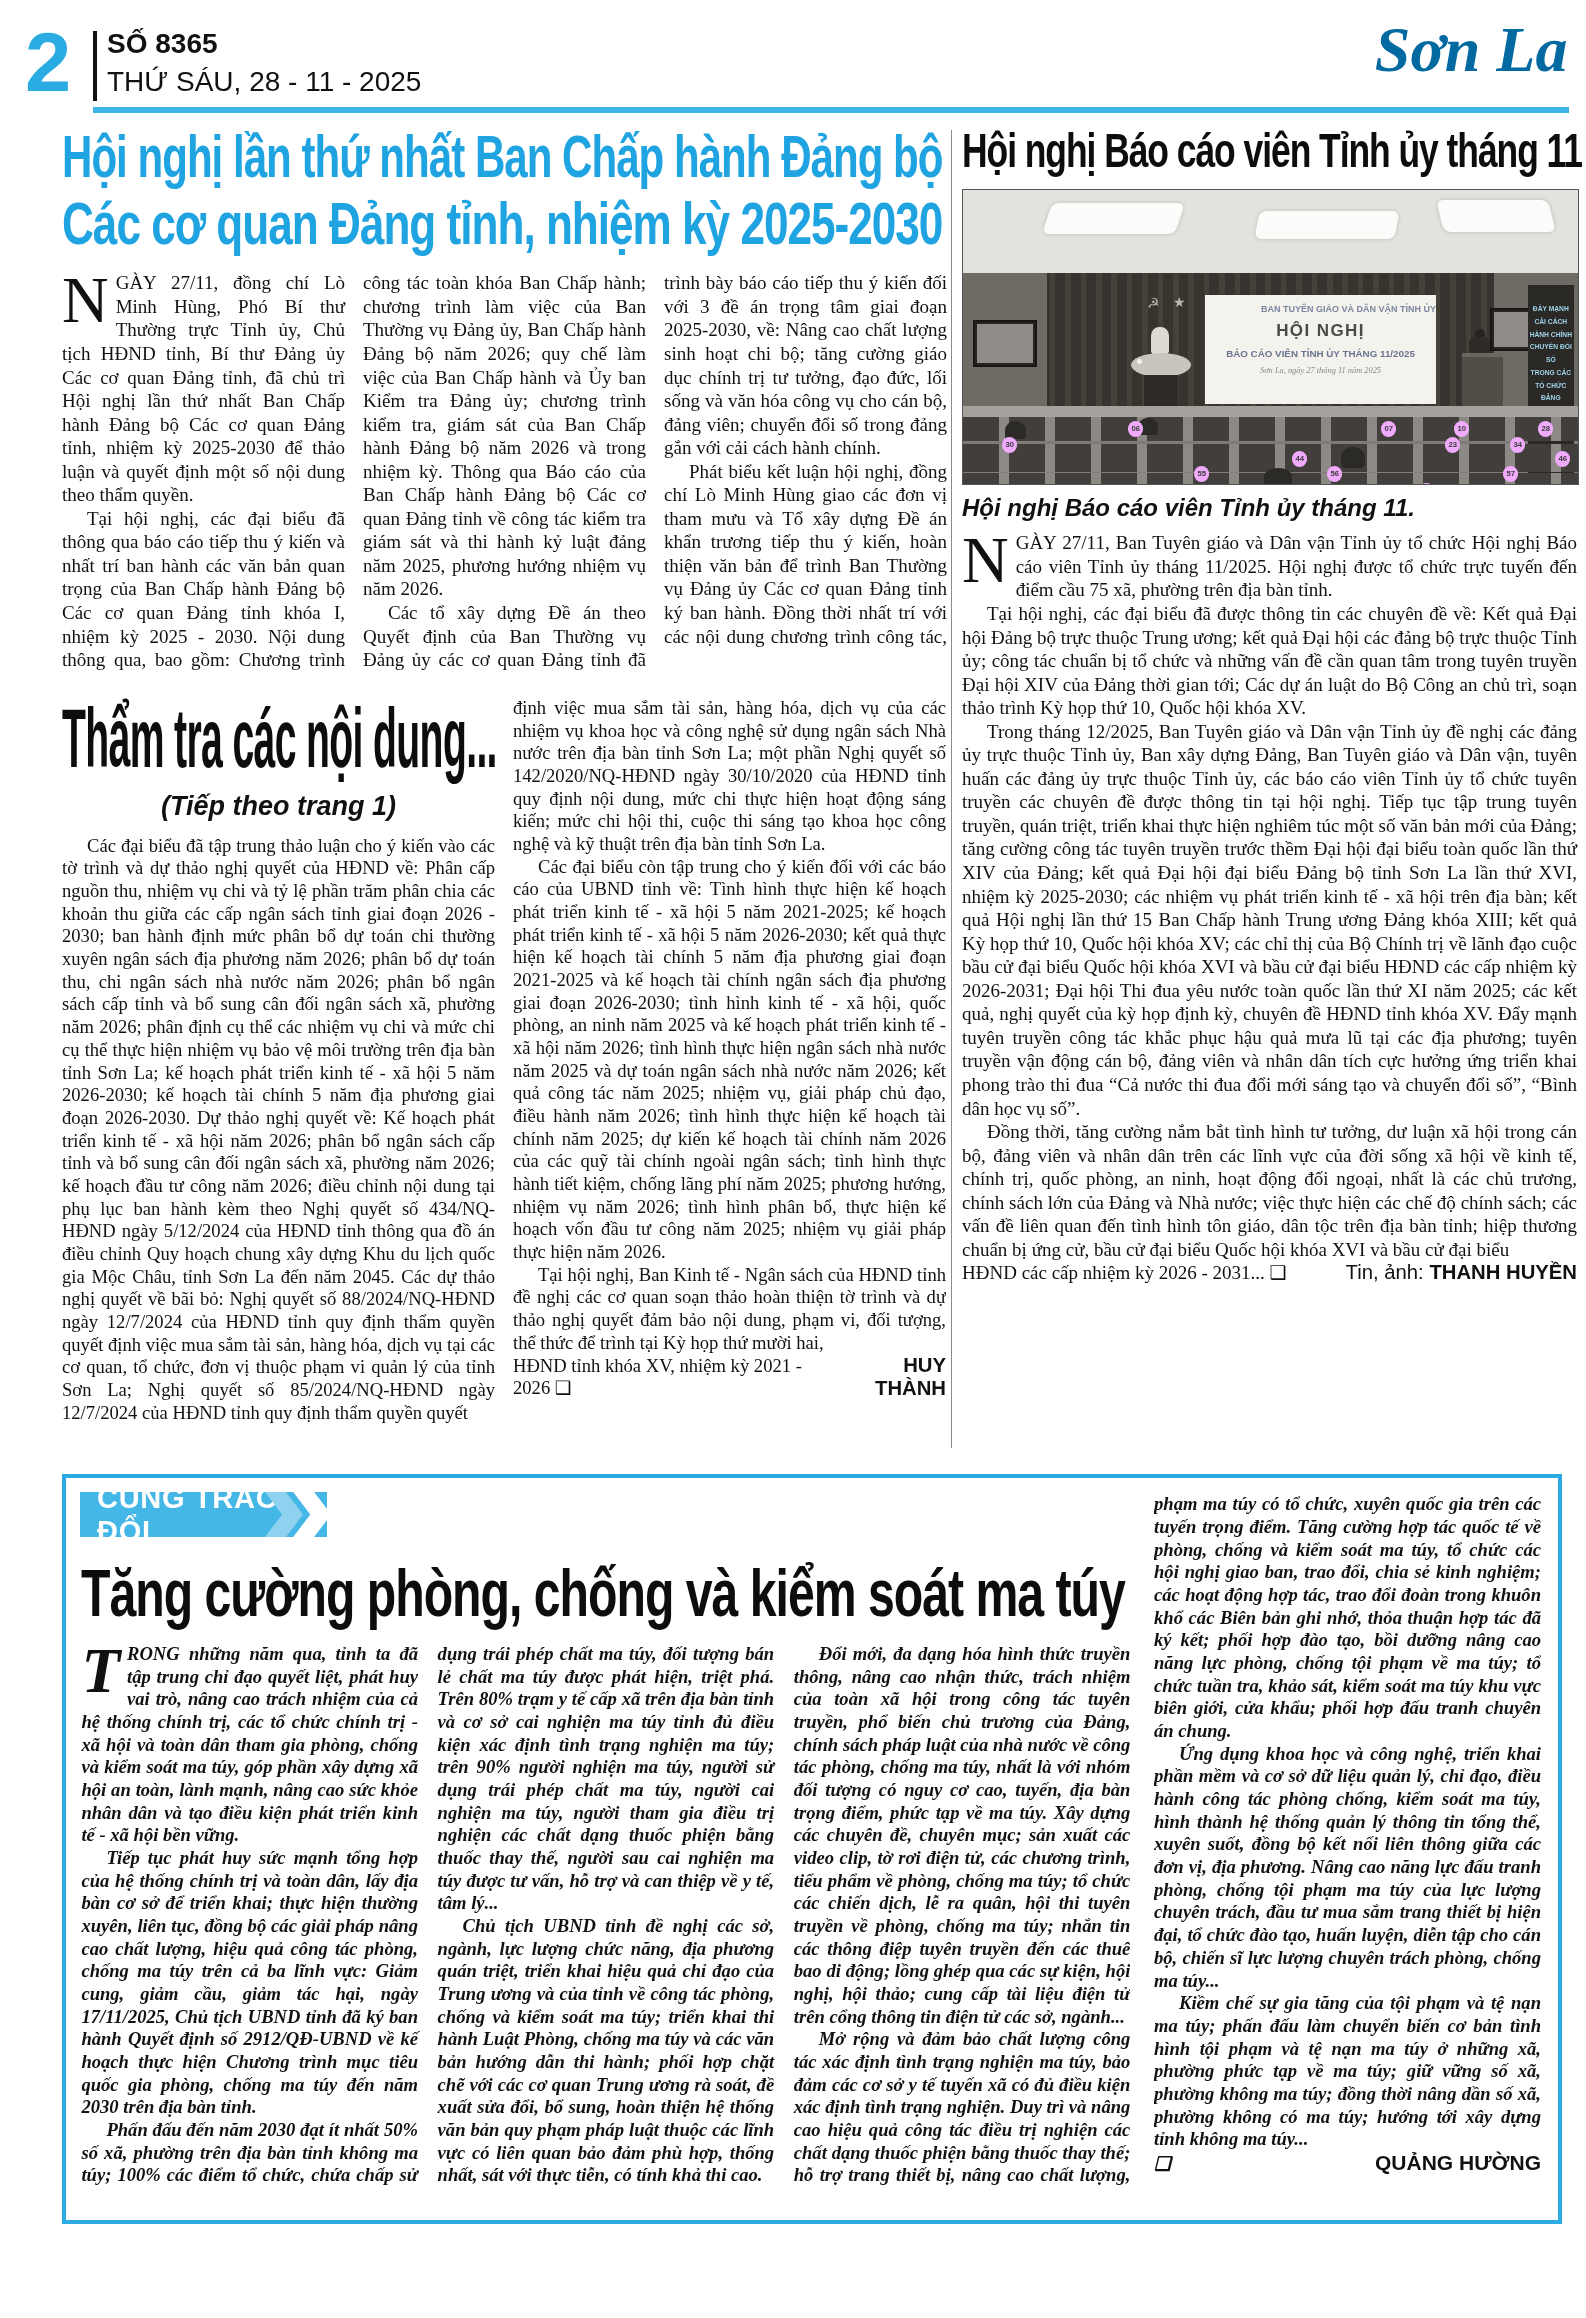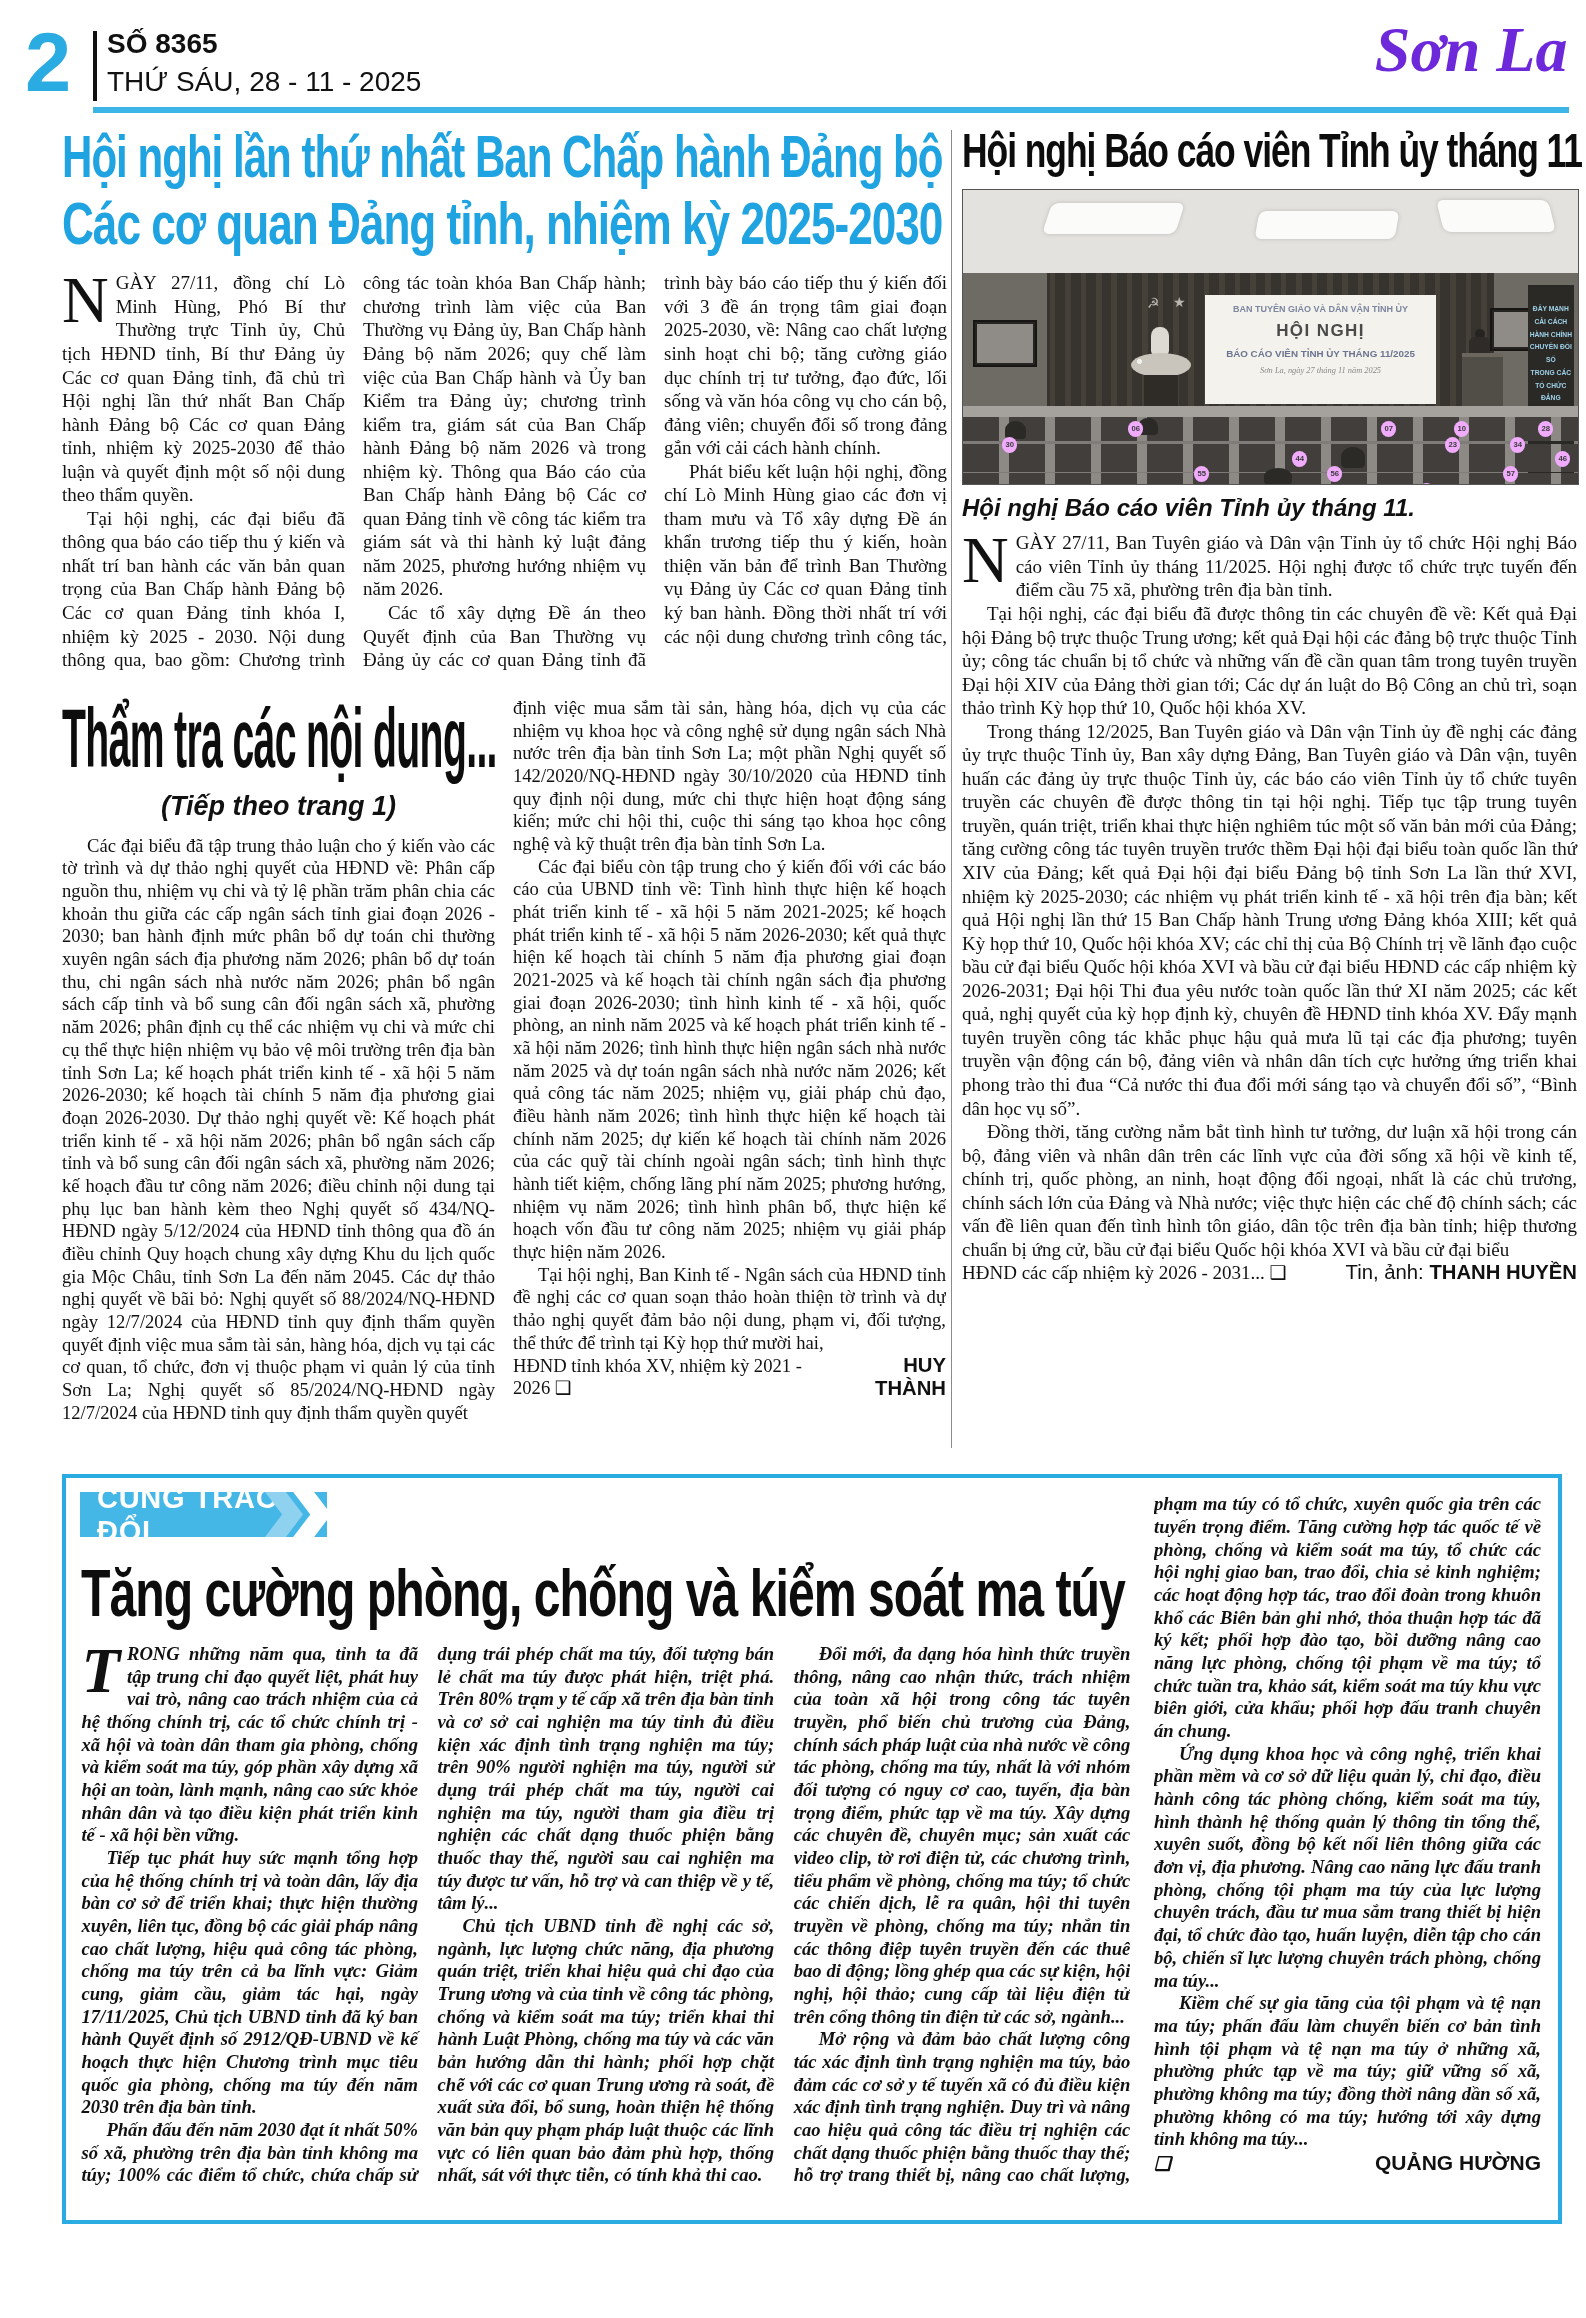--- a/index.html
+++ b/index.html
@@ -7,21 +7,21 @@
          font-family:"Liberation Serif",serif;color:#111;}
   
   .pagenum{position:absolute;left:25px;top:21px;font-family:"Liberation Sans",sans-serif;
            font-weight:bold;font-size:83px;line-height:1;color:#2aabe2;}
   .hdr-bar{position:absolute;left:93px;top:31px;width:3.5px;height:70px;background:#111;}
   .issue{position:absolute;left:107px;top:28px;font-family:"Liberation Sans",sans-serif;
          font-weight:bold;font-size:28px;color:#111;}
   .date{position:absolute;left:107px;top:66px;font-family:"Liberation Sans",sans-serif;
         font-size:28px;color:#111;}
   .masthead{position:absolute;right:19.6px;top:12.6px;font-family:"Liberation Serif",serif;
-            font-style:italic;font-weight:bold;font-size:64px;color:#6d28d9;}
+            font-style:italic;font-weight:bold;font-size:64px;color:#0369a1;}
   .hdr-rule{position:absolute;left:93px;right:18px;top:107px;height:6.3px;background:#3cb4e5;}
   
   .fit{display:inline-block;white-space:nowrap;transform-origin:0 0;}
   .hl{font-family:"Liberation Sans",sans-serif;font-weight:bold;letter-spacing:-1.4px;}
   .body-txt p{margin:0;text-align:justify;line-height:1.24;}
   .ind{text-indent:25px;}
   .dc::first-letter{float:left;font-size:3.4em;line-height:.82;padding:2.8px 7px 0 0;}
   .byline{font-family:"Liberation Sans",sans-serif;font-weight:bold;text-align:right;}
   .endline{display:flex;justify-content:space-between;align-items:baseline;}
   .vrule{position:absolute;background:#8a8a8a;}
@@ -50,21 +50,21 @@
   
   .photo{position:relative;margin-top:11.2px;width:615px;height:294px;background:#7e7b78;
          overflow:hidden;border:0.7px solid #555;}
   .ph-ceiling{position:absolute;left:0;top:0;width:100%;height:90px;background:#e4e2de;}
   .ph-panel{position:absolute;background:#fbfbf9;border-radius:7px;box-shadow:0 0 4.2px #bbb;}
   .ph-wall{position:absolute;left:0;top:83px;width:100%;height:137px;
            background:repeating-linear-gradient(90deg,#37342f 0 9.8px,#454038 9.8px 15.4px);}
   .ph-wing{position:absolute;top:83px;width:84px;height:137px;background:#6e6a64;}
   .ph-screen{position:absolute;left:242px;top:105px;width:231px;height:109px;background:#f4f2ec;
              text-align:center;font-family:"Liberation Sans",sans-serif;color:#5a6376;}
-  .ph-screen .l1{font-size:9px;margin-top:8.4px;color:#7c86a0;font-weight:bold;}
+  .ph-screen .l1{font-size:9px;margin-top:8.4px;color:#7c86a0;font-weight:bold;text-align:right;}
   .ph-screen .l2{font-size:17px;font-weight:bold;color:#4a4a4a;margin-top:7px;letter-spacing:1.4px;}
   .ph-screen .l3{font-size:9.8px;font-weight:bold;color:#6b7490;margin-top:7px;}
   .ph-screen .l4{font-size:8.4px;font-style:italic;color:#888;margin-top:7px;font-family:"Liberation Serif",serif;}
   .ph-bust{position:absolute;left:188px;top:137px;width:18px;height:28px;background:#dddad4;
            border-radius:8.4px 8.4px 4.2px 4.2px;}
   .ph-flowers{position:absolute;left:168px;top:163px;width:60px;height:24px;border-radius:50%;
               background:radial-gradient(circle 4.2px at 8.4px 8.4px,#f1efe9 60%,transparent 61%) ,#c9c5bd;}
   .ph-pedestal{position:absolute;left:181px;top:185px;width:34px;height:35px;background:#2f2c28;}
   .ph-podium{position:absolute;left:499px;top:163px;width:41px;height:57px;background:#514d47;
              border-top:4.2px solid #6b665e;}

